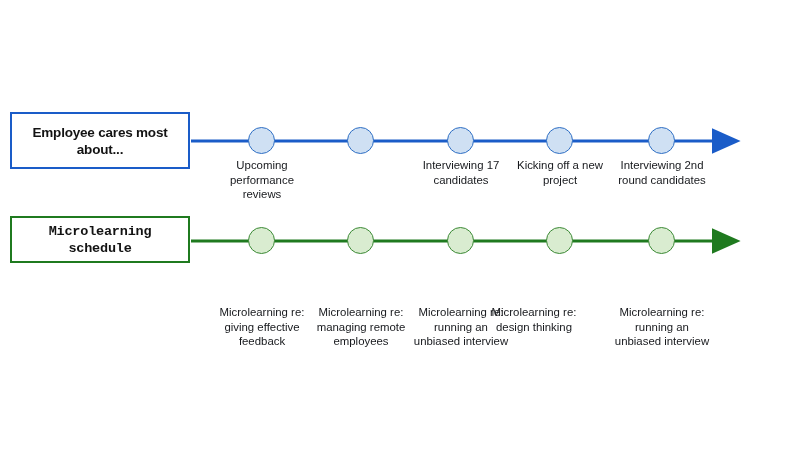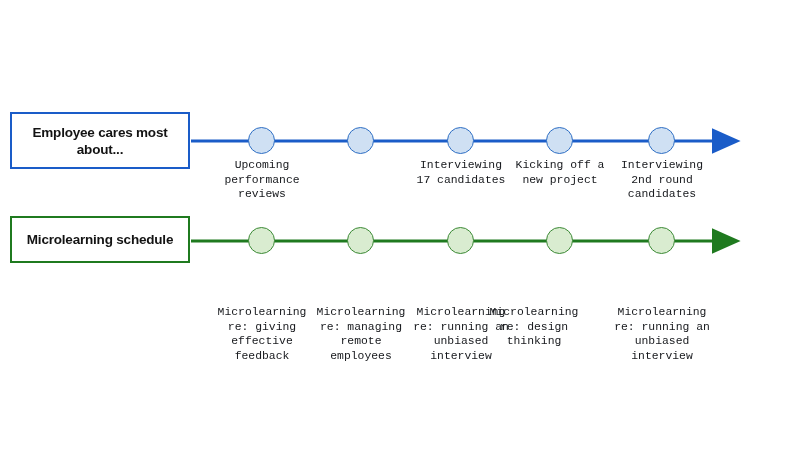--- a/index.html
+++ b/index.html
@@ -45,20 +45,21 @@
   }
   .track-box.green {
     left: 10px;
     top: 216px;
     width: 180px;
     height: 47px;
     border: 2.5px solid #1f7a1f;
     font-size: 13.5px;
     line-height: 17px;
     padding: 0 8px;
+    font-family: Liberation Mono, monospace;
   }
 
   
   .timeline {
     position: absolute;
     left: 0;
     width: 800px;
     height: 40px;
   }
   .timeline.blue  { top: 121px; }
@@ -91,21 +92,21 @@
   }
 
   
   .caption {
     position: absolute;
     width: 100px;
     text-align: center;
     font-size: 11.4px;
     line-height: 14.6px;
     color: #16181c;
-    font-family: Liberation Mono, monospace;
+    font-family: Liberation Sans, sans-serif;
   }
   .caption.blue-row  { top: 158px; }
   .caption.green-row { top: 258px; margin-top: 47px; }
 </style>
 </head>
 <body>
 
 <div class="canvas">
 
   <div class="track-box blue">

